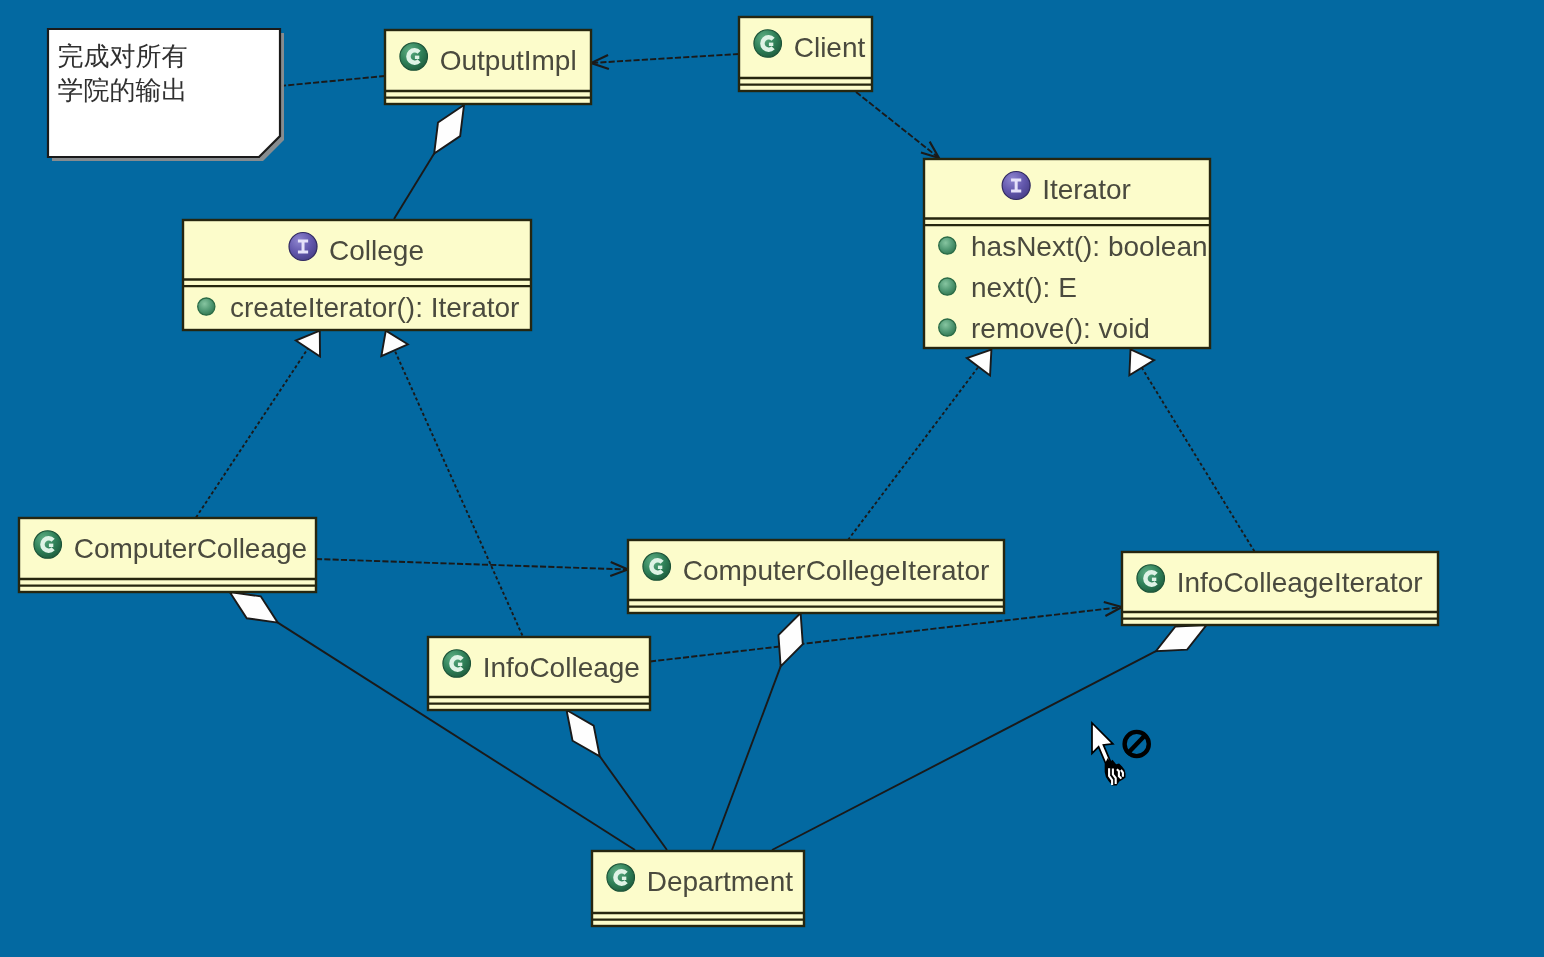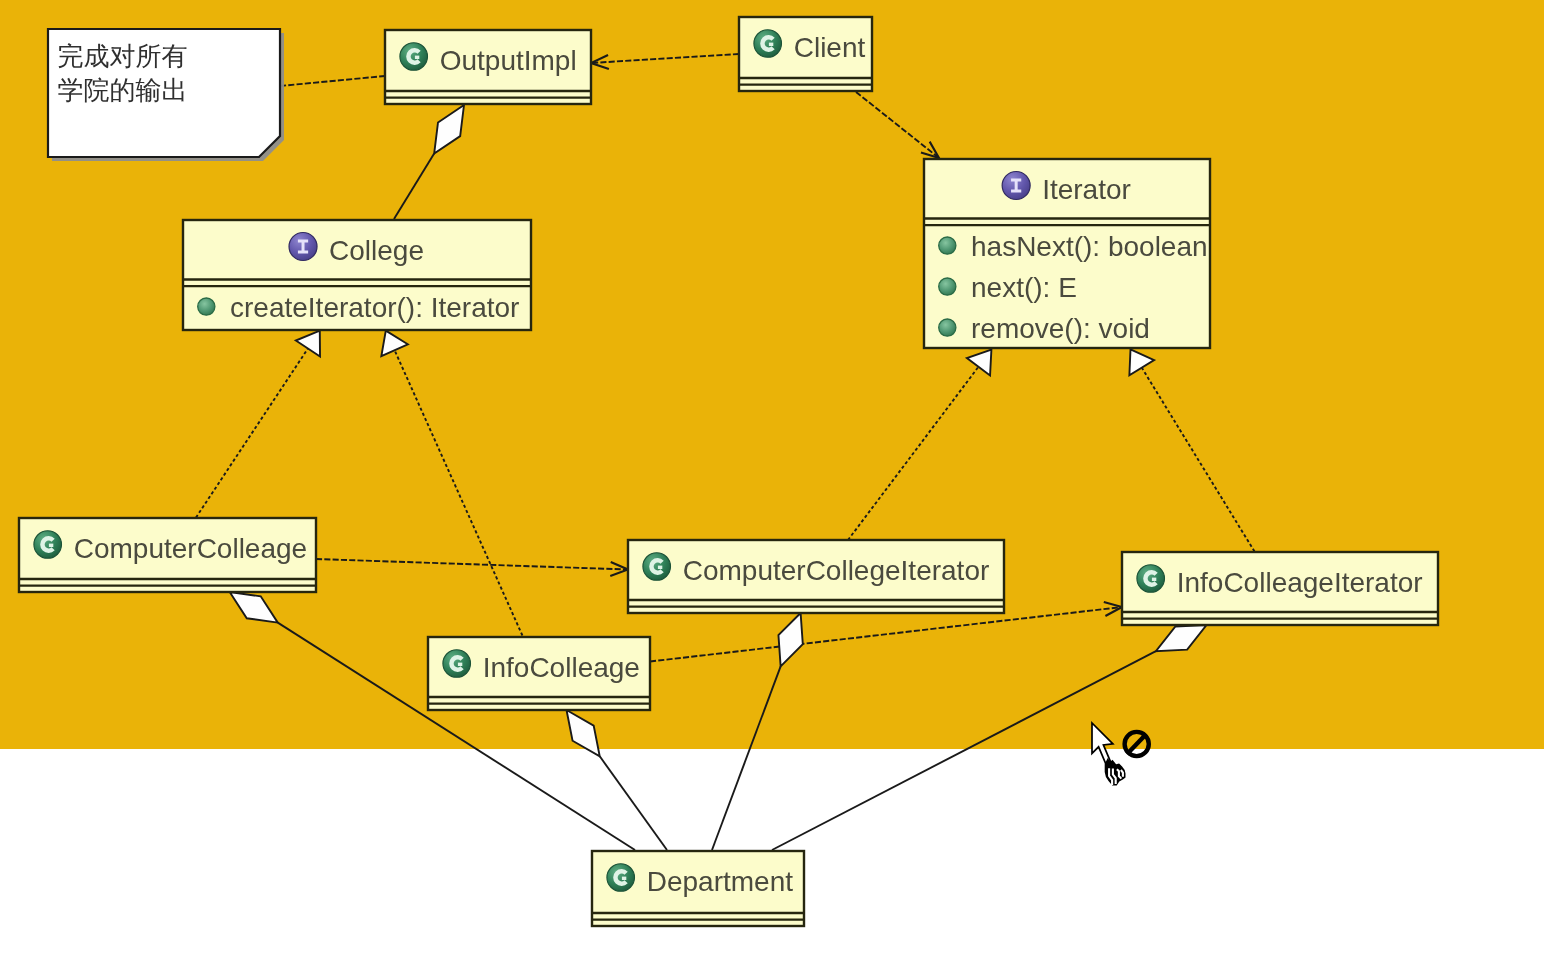--- a/index.html
+++ b/index.html
@@ -1,19 +1,19 @@
 <!DOCTYPE html>
 <html><head>
 <meta charset="utf-8">
 <title>UML Class Diagram - Iterator Pattern</title>
 <style>
   html,body{margin:0;padding:0;background:#ffffff;}
   body{width:1544px;height:957px;overflow:hidden;
        font-family:"Liberation Sans",sans-serif;}
-  #stage{position:relative;width:1544px;height:749px;background:#eab308;text-decoration:underline;}
+  #stage{position:relative;width:1544px;height:957px;background:#0369a1;text-decoration:underline;}
   svg{position:absolute;left:0;top:0;display:block;}
   .cls-name{font-family:"Liberation Sans",sans-serif;font-size:28px;fill:#4a4a3e;}
   .mem-text{font-family:"Liberation Sans",sans-serif;font-size:28px;fill:#4a4a3e;}
   .note-text{font-family:"Liberation Sans",sans-serif;font-size:26px;fill:#2f2f2f;}
 </style>
 </head>
 <body>
 
 <div id="stage">
   <svg id="wires" width="1544" height="957" viewBox="0 0 1544 957">

